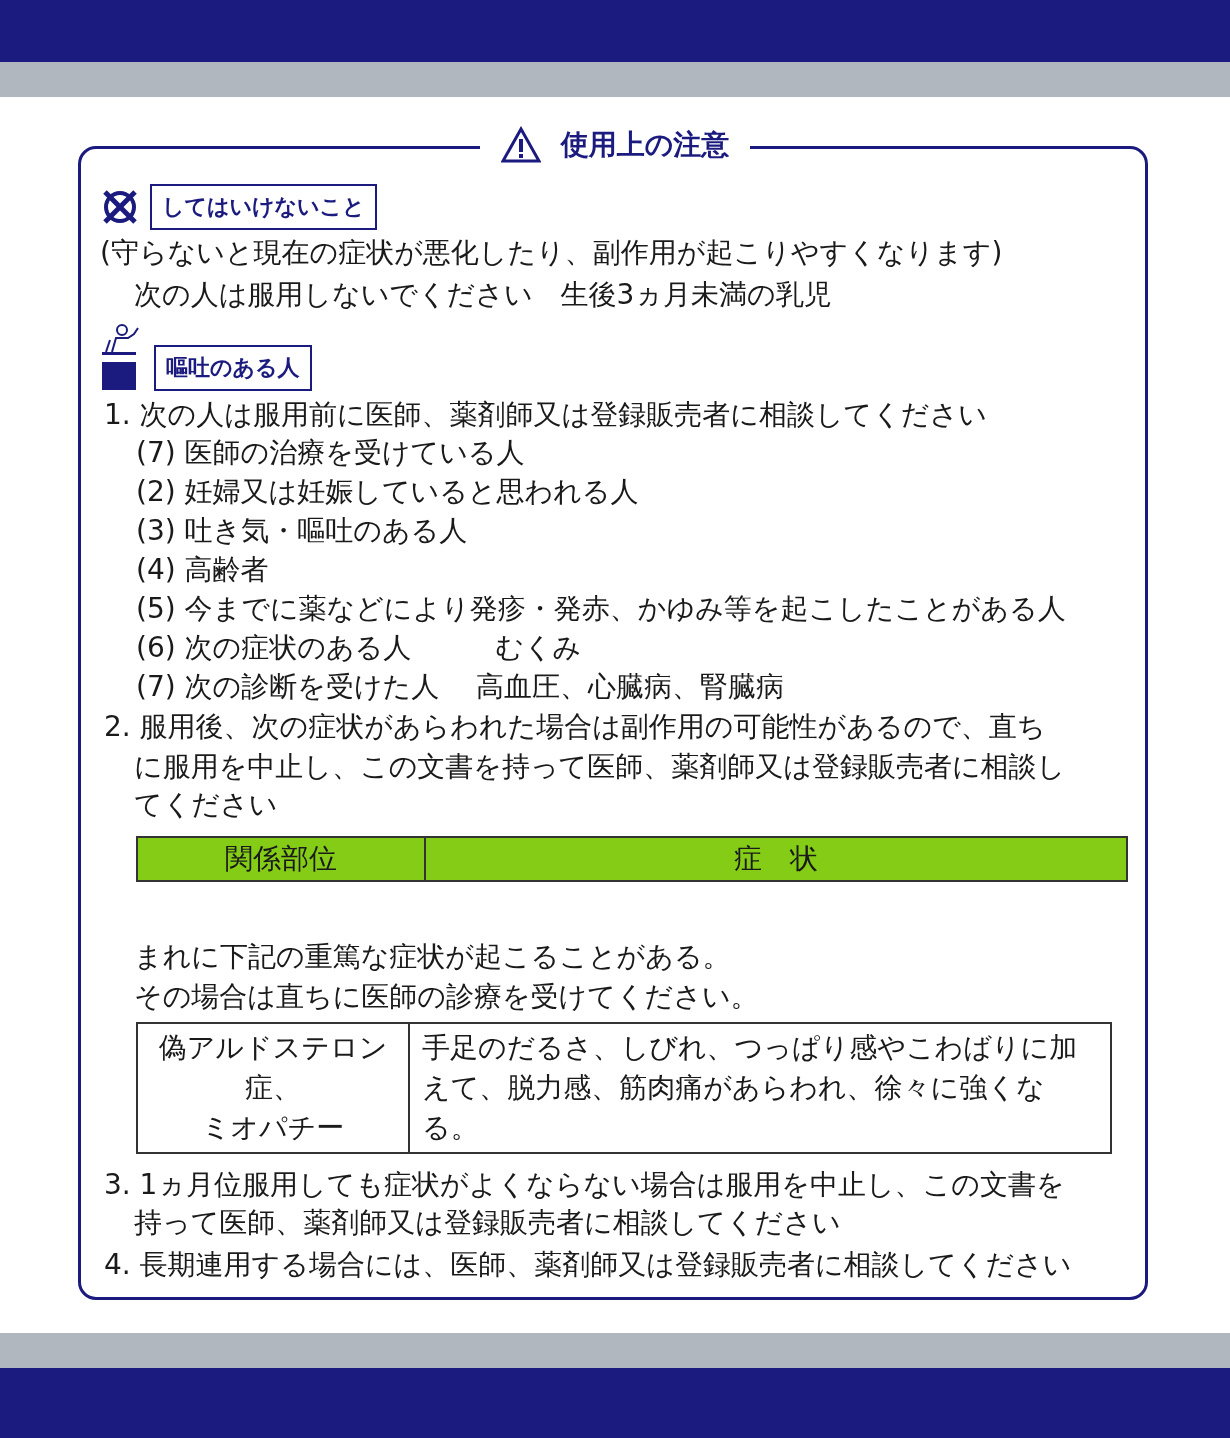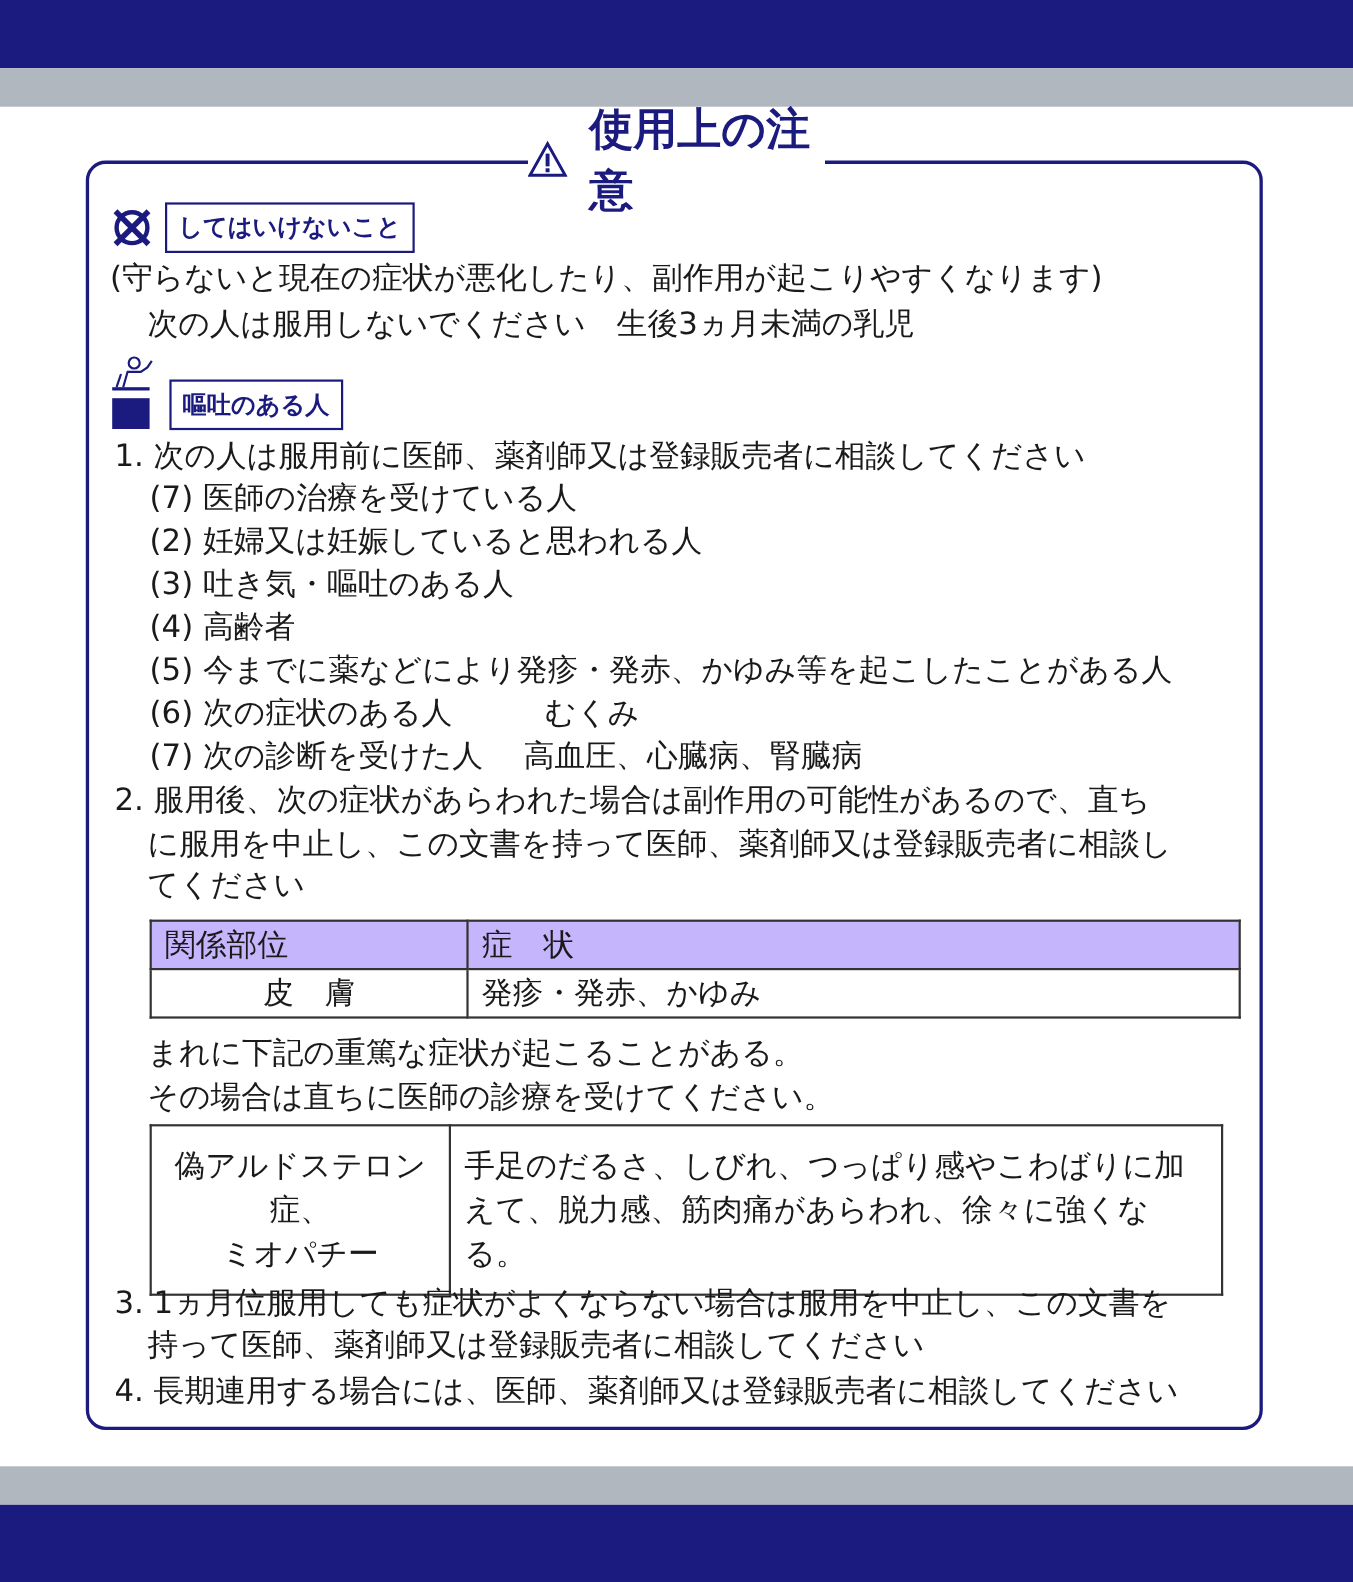--- a/index.html
+++ b/index.html
@@ -7,32 +7,32 @@
          font-family:"DejaVu Sans", sans-serif; color:#1a1a1a; }
   .band-navy-top { position:absolute; left:0; top:0; width:1230px; height:62px; background:#1b1a7e; }
   .band-gray-top { position:absolute; left:0; top:62px; width:1230px; height:35px; background:#b1b7bf; }
   .band-gray-bot { position:absolute; left:0; top:1333px; width:1230px; height:35px; background:#b1b7bf; }
   .band-navy-bot { position:absolute; left:0; top:1368px; width:1230px; height:70px; background:#1b1a7e; }
 
   .frame { position:absolute; left:78px; top:146px; width:1070px; height:1154px;
            border:3px solid #1b1a7e; border-radius:18px; box-sizing:border-box; }
   .frame-title { position:absolute; top:124px; left:480px; width:270px; height:42px; background:#fff;
                  display:flex; align-items:center; justify-content:center; gap:20px;
-                 color:#1b1a7e; font-size:40px; font-weight:bold; }
+                 color:#1b1a7e; font-size:28px; font-weight:bold; }
   .warn-icon { width:40px; height:38px; }
 
   .sec-head { position:absolute; display:flex; align-items:center; gap:10px; }
   .label-box { border:2px solid #1b1a7e; color:#1b1a7e; font-size:22px; font-weight:bold;
                padding:2px 10px; height:38px; display:flex; align-items:center; }
 
   .line { position:absolute; font-size:28px; white-space:nowrap; line-height:34px; }
 
   table.sym { position:absolute; border-collapse:collapse; font-size:28px; }
   table.sym td, table.sym th { border:2px solid #333; padding:0 12px; height:42px; font-weight:normal; }
-  table.sym th { background:#c4b5fd; text-align:left; }
+  table.sym th { background:#84cc16; text-align:center; }
   .c1 { width:262px; text-align:center; }
   .c2 { width:676px; }
   .cell-multi { line-height:40px; }
 </style>
 </head>
 <body>
 
 <div class="band-navy-top"></div>
 <div class="band-gray-top"></div>
 
@@ -80,34 +80,30 @@
 <div class="line" style="left:104px; top:710px;">2. 服用後、次の症状があらわれた場合は副作用の可能性があるので、直ち</div>
 <div class="line" style="left:134px; top:750px;">に服用を中止し、この文書を持って医師、薬剤師又は登録販売者に相談し</div>
 <div class="line" style="left:134px; top:788px;">てください</div>
 
 <table class="sym" style="left:136px; top:836px;">
   <tbody>
       <tr>
     <th class="c1">関係部位</th>
     <th class="c2">症　状</th>
   </tr>
-  <tr>
-    <td class="c1">皮　膚</td>
-    <td class="c2">発疹・発赤、かゆみ</td>
-  </tr>
 </tbody>
   </table>
 
 <div class="line" style="left:134px; top:940px;">まれに下記の重篤な症状が起こることがある。</div>
 <div class="line" style="left:134px; top:980px;">その場合は直ちに医師の診療を受けてください。</div>
 
 <table class="sym" style="left:136px; top:1022px;">
   <tbody>
   <tr>
-    <td class="c1 cell-multi" style="height:88px; padding:16px 4px;">
+    <td class="c1 cell-multi" style="height:88px; padding:4px 4px;">
       <div>偽アルドステロン症、</div>
       <div>ミオパチー</div>
     </td>
     <td class="c2 cell-multi" style="height:88px;">
       <div>手足のだるさ、しびれ、つっぱり感やこわばりに加</div>
       <div>えて、脱力感、筋肉痛があらわれ、徐々に強くなる。</div>
     </td>
   </tr>
 </tbody>
   </table>

